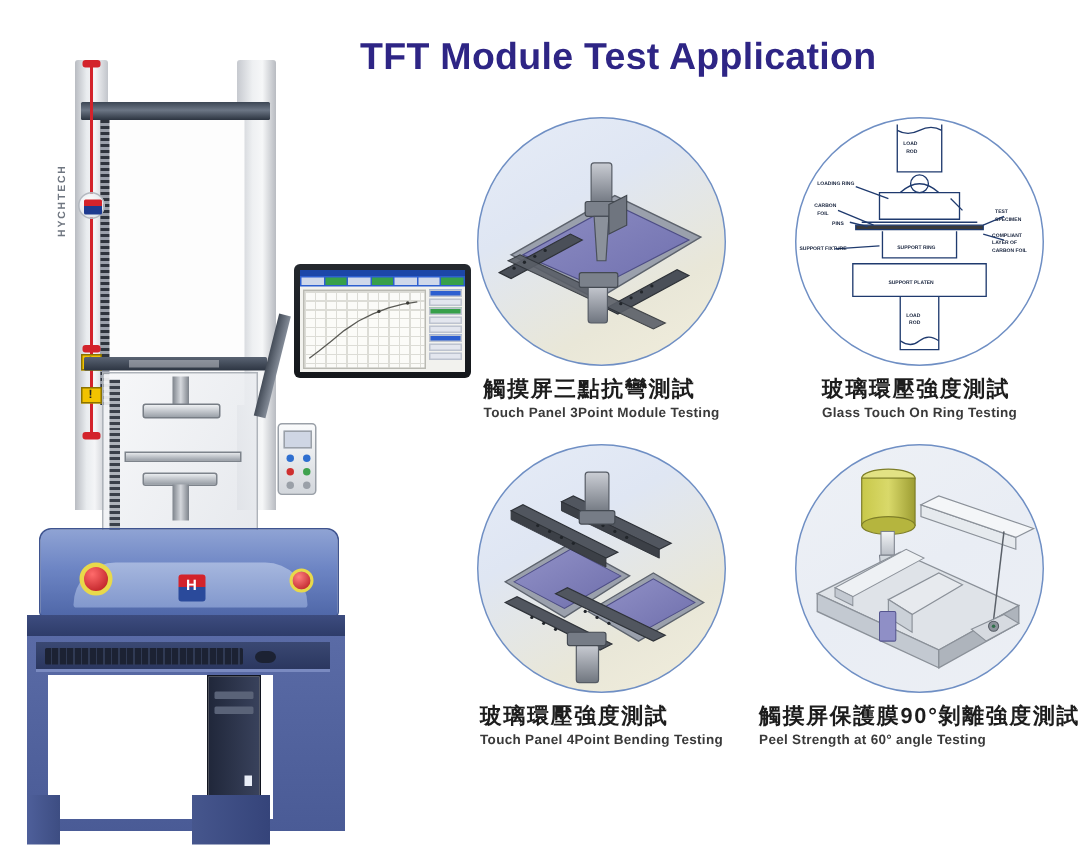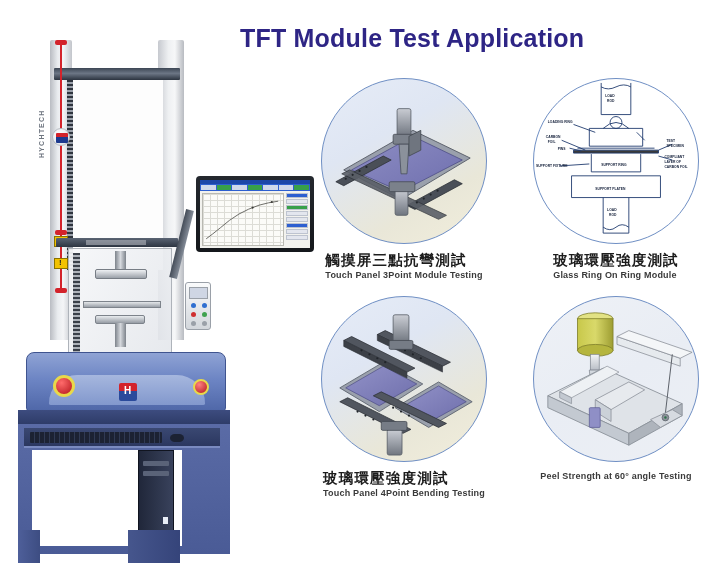--- a/index.html
+++ b/index.html
@@ -563,21 +563,21 @@
             <text x="132" y="85">LAYER OF</text>
             <text x="132" y="90">CARBON FOIL</text>
             <text x="62" y="112">SUPPORT PLATEN</text>
             <text x="74" y="134">LOAD</text>
             <text x="76" y="139">ROD</text>
           </g>
         </svg>
       </div>
       <div class="caption">
         <div class="cap-cn">玻璃環壓強度測試</div>
-        <div class="cap-en">Glass Ring On Ring Module</div>
+        <div class="cap-en">Glass Touch On Ring Testing</div>
       </div>
     </div>
 
     <div class="panel">
       <div class="circle blue-bg">
         <svg class="cad" viewBox="0 0 166 166">
           <defs>
             <linearGradient id="scr2" x1="0" y1="0" x2="1" y2="1">
               <stop offset="0" stop-color="#9292c8"></stop>
                 <stop offset="1" stop-color="#6e6eab"></stop>
@@ -671,18 +671,19 @@
           <polygon points="84,40 96,34 160,56 148,62" fill="#f4f6f8" stroke="#8b9199" stroke-width="0.8"></polygon>
 
           <line x1="140" y1="58" x2="132" y2="126" stroke="#5a6068" stroke-width="1"></line>
 
           <polygon points="118,124 140,114 150,120 128,132" fill="#d6dae0" stroke="#8b9199" stroke-width="0.8"></polygon>
           <circle cx="133" cy="122" r="3.4" fill="#8d939b" stroke="#555b64" stroke-width="0.7"></circle>
           <circle cx="133" cy="122" r="1.2" fill="#2f6f4a"></circle>
         </svg>
       </div>
       <div class="caption">
+        <div class="cap-cn">觸摸屏保護膜90°剝離強度測試</div>
         <div class="cap-en">Peel Strength at 60° angle Testing</div>
       </div>
     </div>
 
   </div>
 </div>
 
 </body></html>

